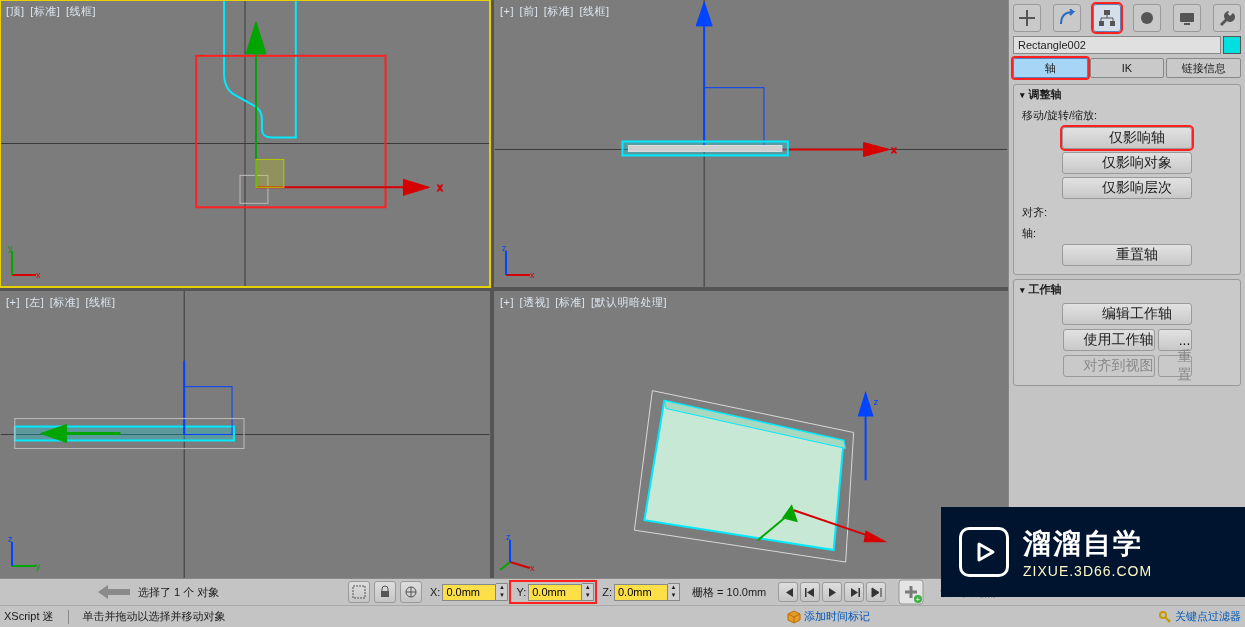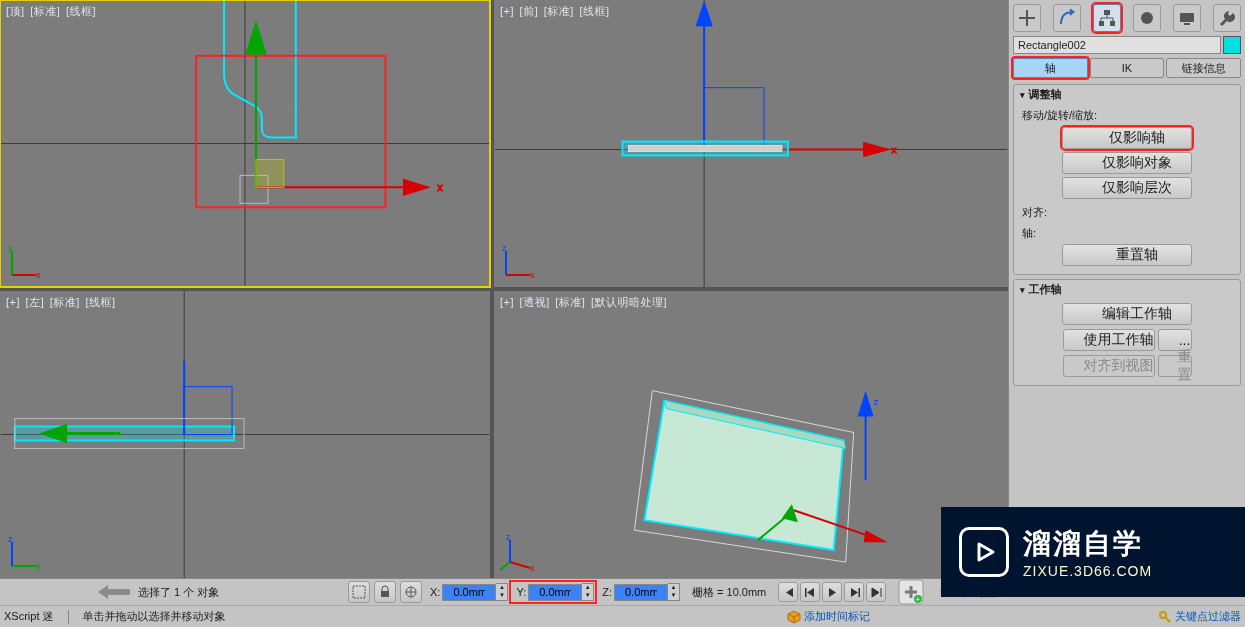--- a/index.html
+++ b/index.html
@@ -183,24 +183,24 @@
     justify-content: center;
     border: 1px solid #9a9a9a;
     background: linear-gradient(#dedede,#c6c6c6);
     border-radius: 3px;
   }
   .icon-btn svg { width: 14px; height: 14px; }
   .coord-group { display:flex; align-items:center; gap:0; }
   .coord-label { font-size: 11px; margin: 0 2px 0 4px; }
   .coord-input {
     width: 54px; height: 17px;
-    background: #3b82f6;
+    background: #fde047;
     border: 1px solid #888;
     font-size: 11px;
-    padding: 0 10px;
+    padding: 0 3px;
   }
   .spinner {
     width: 12px; height: 18px;
     display: flex;
     flex-direction: column;
     border: 1px solid #888;
     border-left: none;
   }
   .spinner div { flex:1; background:#cfcfcf; font-size:6px; line-height:7px; text-align:center; }
   .grid-readout { font-size: 11px; margin: 0 8px; }

